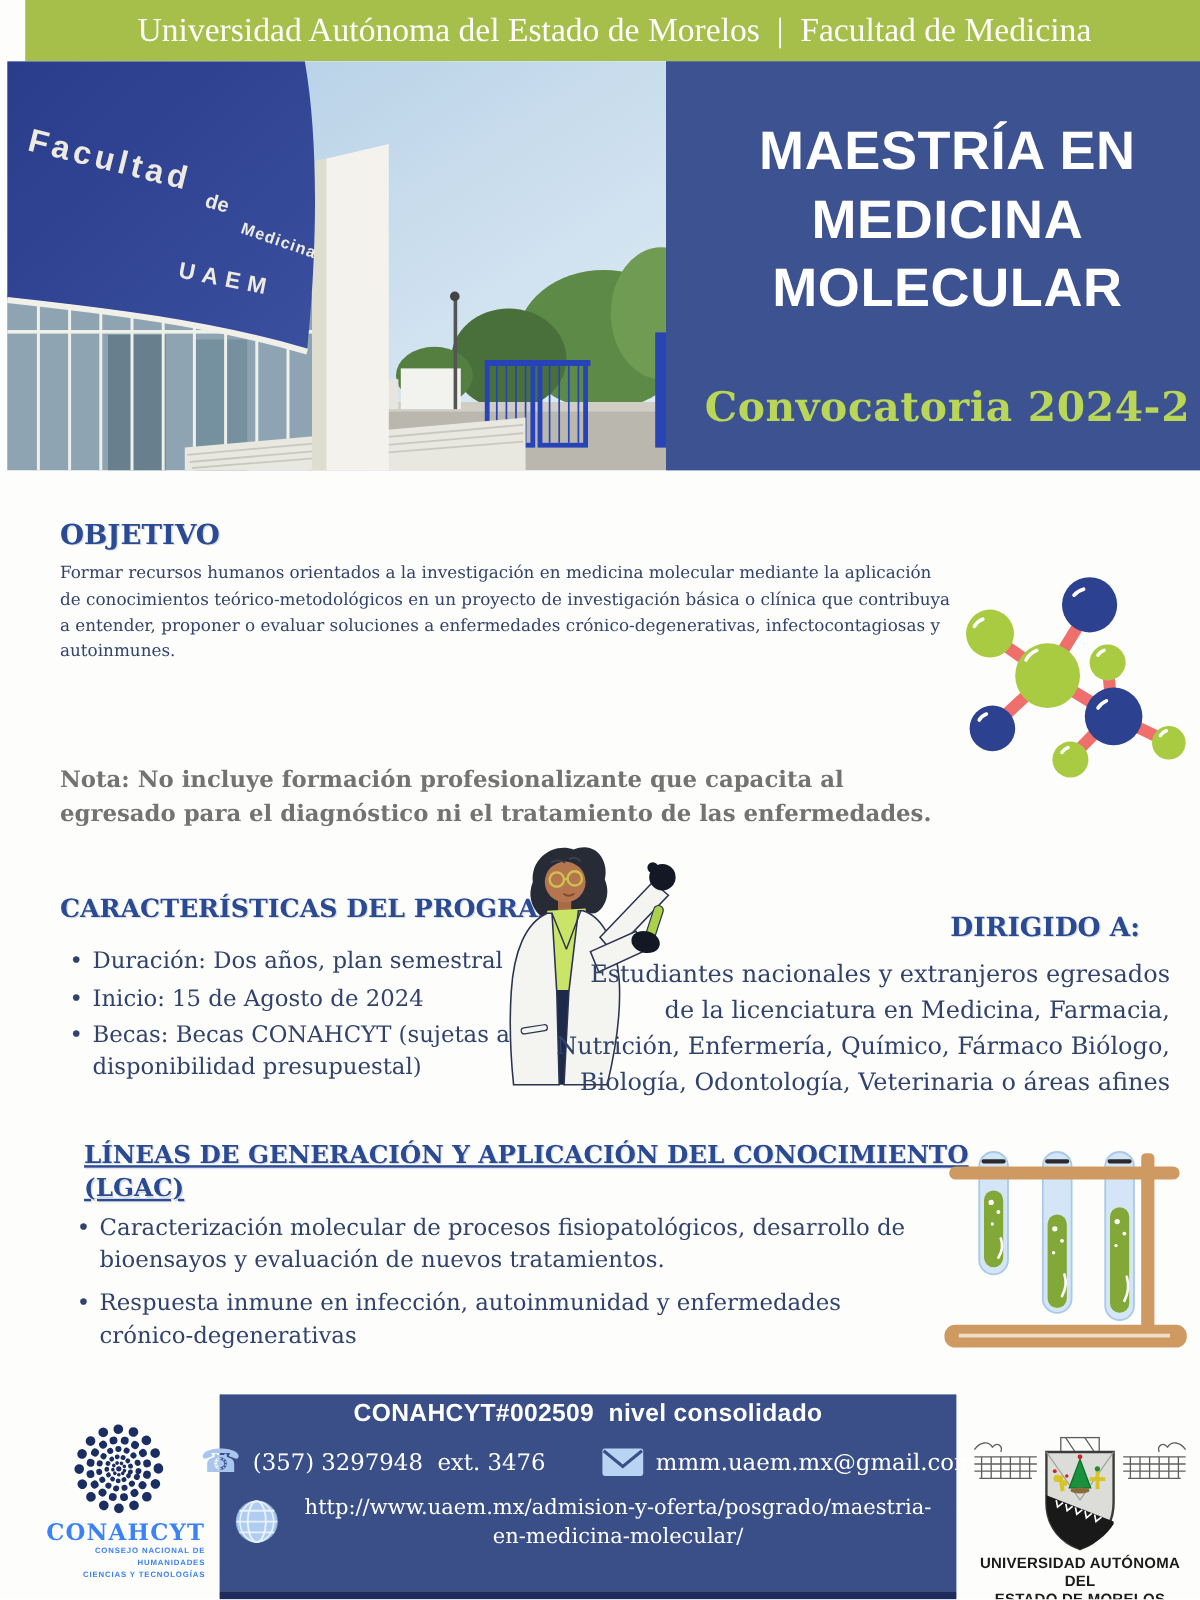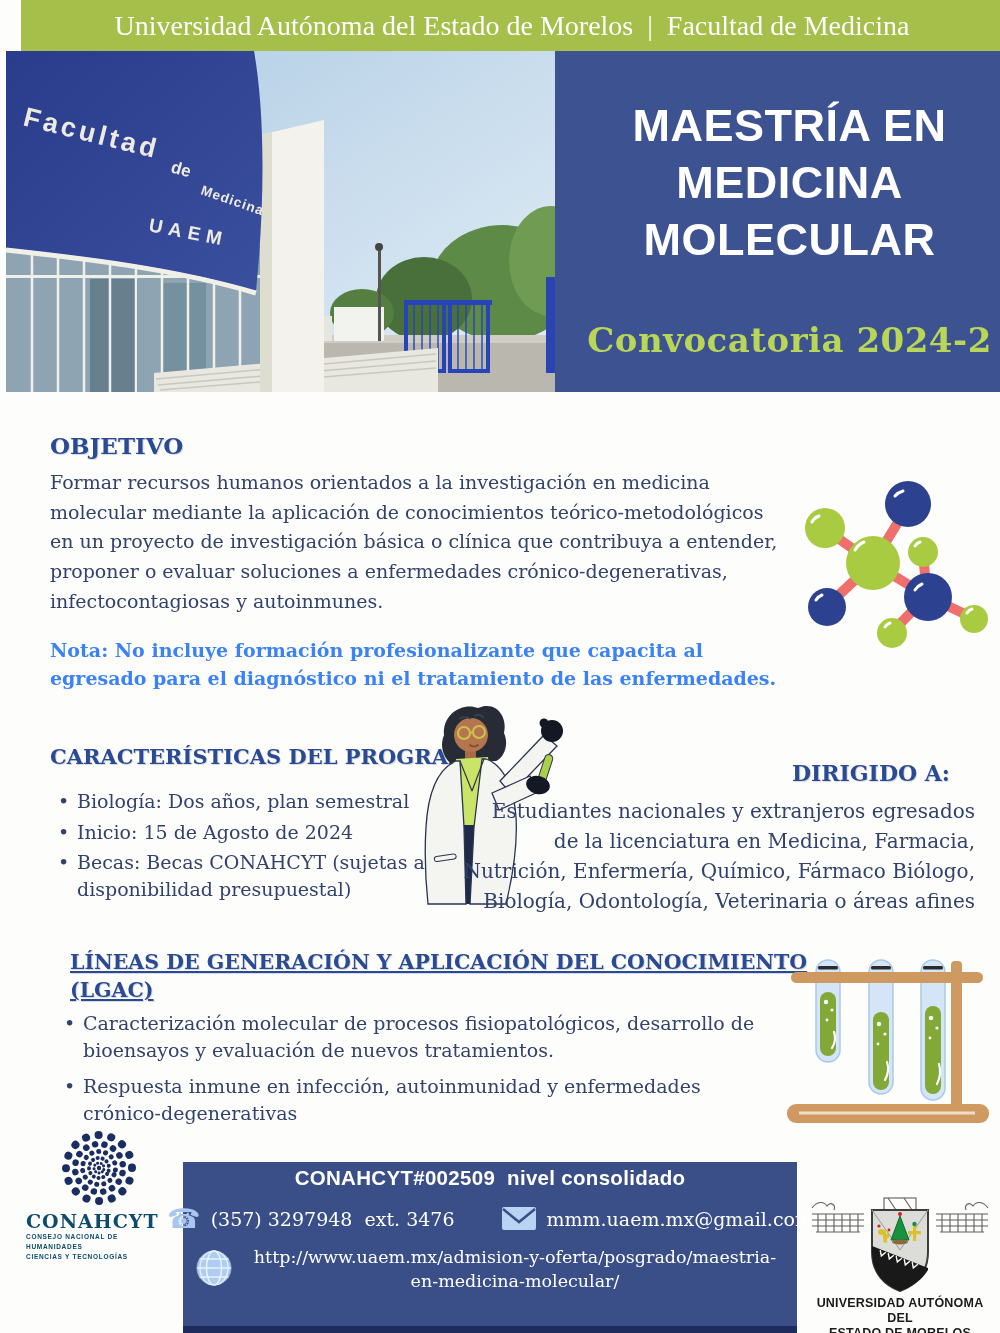--- a/index.html
+++ b/index.html
@@ -20,22 +20,22 @@
               font-family:"Liberation Sans",sans-serif;font-weight:bold;
               font-size:45px;line-height:57px;letter-spacing:.5px;}
   .hero-title span{display:block;}
   .hero-sub{margin-top:52px;text-align:center;color:#b9d657;
             font-family:"DejaVu Serif",serif;font-weight:bold;font-size:34px;letter-spacing:.5px;}
 
   
   h2.sec{margin:0;color:#2a4a94;font-family:"DejaVu Serif",serif;font-weight:bold;
          text-shadow:1px 1px 0 rgba(40,60,110,.18);}
   .objetivo-h{left:50px;top:432px;font-size:23px;}
-  .objetivo-p{left:50px;top:468px;width:742px;margin:0;color:#31426b;font-size:19px;line-height:1.56;}
-  .note{left:50px;top:637px;width:748px;margin:0;color:#3b82f6;font-weight:bold;font-size:19px;line-height:1.45;}
+  .objetivo-p{left:50px;top:468px;width:742px;margin:0;color:#31426b;font-size:14px;line-height:1.56;}
+  .note{left:50px;top:637px;width:748px;margin:0;color:#737373;font-weight:bold;font-size:19px;line-height:1.45;}
   .car-h{left:50px;top:744px;font-size:21px;}
   ul.blist{margin:0;padding:0;list-style:none;color:#31426b;font-size:19px;}
   ul.blist li{position:relative;padding-left:19px;}
   ul.blist li::before{content:"\2022";position:absolute;left:0;top:0;color:#31426b;}
   .car-list{left:58px;top:788px;width:382px;line-height:1.4;}
   .car-list li{margin-bottom:4px;}
   .dir-h{left:470px;top:760px;width:480px;font-size:22px;text-align:right;}
   .dir-p{left:462px;top:796px;width:513px;margin:0;color:#31426b;font-size:20px;line-height:1.5;text-align:right;}
   .lgac-h{left:70px;top:948px;width:762px;font-size:20.5px;line-height:1.38;text-decoration:underline;}
   .lgac-list{left:64px;top:1010px;width:716px;line-height:1.42;}
@@ -54,21 +54,21 @@
   .f-line1{margin-top:13px;}
   .f-line2{margin-top:4px;}
   .f-contact{margin-top:15px;display:flex;align-items:center;gap:46px;}
   .f-group{display:flex;align-items:center;gap:10px;font-size:19px;white-space:pre;}
   .phone-glyph{font-family:"DejaVu Sans",sans-serif;font-size:27px;color:#a9c6ef;line-height:1;}
   .f-url{margin-top:14px;display:flex;align-items:flex-start;gap:12px;}
   .f-url-text{width:540px;text-align:center;font-size:17.5px;line-height:1.35;}
   .f-strip{position:absolute;left:183px;top:1326px;width:614px;height:7px;background:#1d2c5c;}
 
   
-  .conahcyt{position:absolute;left:26px;top:1130px;width:145px;text-align:left;color:#0c4a6e;}
+  .conahcyt{position:absolute;left:26px;top:1186px;width:145px;text-align:right;color:#3b82f6;}
   .conahcyt svg{display:block;margin:0 auto;}
   .cona-name{margin-top:2px;font-family:"DejaVu Serif",serif;font-weight:bold;font-size:19px;letter-spacing:1px;}
   .cona-sub{font-family:"Liberation Sans",sans-serif;font-weight:bold;font-size:6.5px;
             letter-spacing:.7px;line-height:1.5;}
   .uaem{position:absolute;left:806px;top:1192px;width:188px;text-align:center;}
   .uaem svg{display:block;}
   .uaem-text{font-family:"Liberation Sans",sans-serif;font-weight:bold;font-size:12.5px;
              line-height:1.2;color:#1b1b1b;letter-spacing:.2px;}
 </style>
 </head>
@@ -172,21 +172,21 @@
       <path d="M21,134 a12,12 0 0 1 6,-5"></path>
       <path d="M120,124 a15,15 0 0 1 7,-6"></path>
       <path d="M120,80 a9,9 0 0 1 5,-4"></path>
       <path d="M90,161 a9,9 0 0 1 5,-4"></path>
       <path d="M172,147 a9,9 0 0 1 5,-4"></path>
     </g>
   </svg>
 
   <h2 class="sec abs car-h">CARACTERÍSTICAS DEL PROGRAMA</h2>
   <ul class="blist abs car-list">
-    <li>Biología: Dos años, plan semestral</li>
+    <li>Duración: Dos años, plan semestral</li>
     <li>Inicio: 15 de Agosto de 2024</li>
     <li>Becas: Becas CONAHCYT (sujetas a disponibilidad presupuestal)</li>
   </ul>
 
   <svg class="abs scientist" viewBox="0 0 182 216">
     <path d="M40,38 C38,16 60,5 74,11 C92,3 104,20 100,36 C106,50 98,62 92,64 L46,66 C38,58 36,48 40,38 Z" fill="#262b36"></path>
     <path d="M46,40 C41,49 43,58 50,62" stroke="#262b36" stroke-width="7" fill="none" stroke-linecap="round"></path>
     <rect x="61" y="50" width="11" height="12" fill="#a96a46"></rect>
     <circle cx="67" cy="38" r="17" fill="#b5764f"></circle>
     <path d="M50,30 C54,17 82,15 85,30 C85,21 78,13 66,13 C54,13 50,21 50,30 Z" fill="#262b36"></path>

